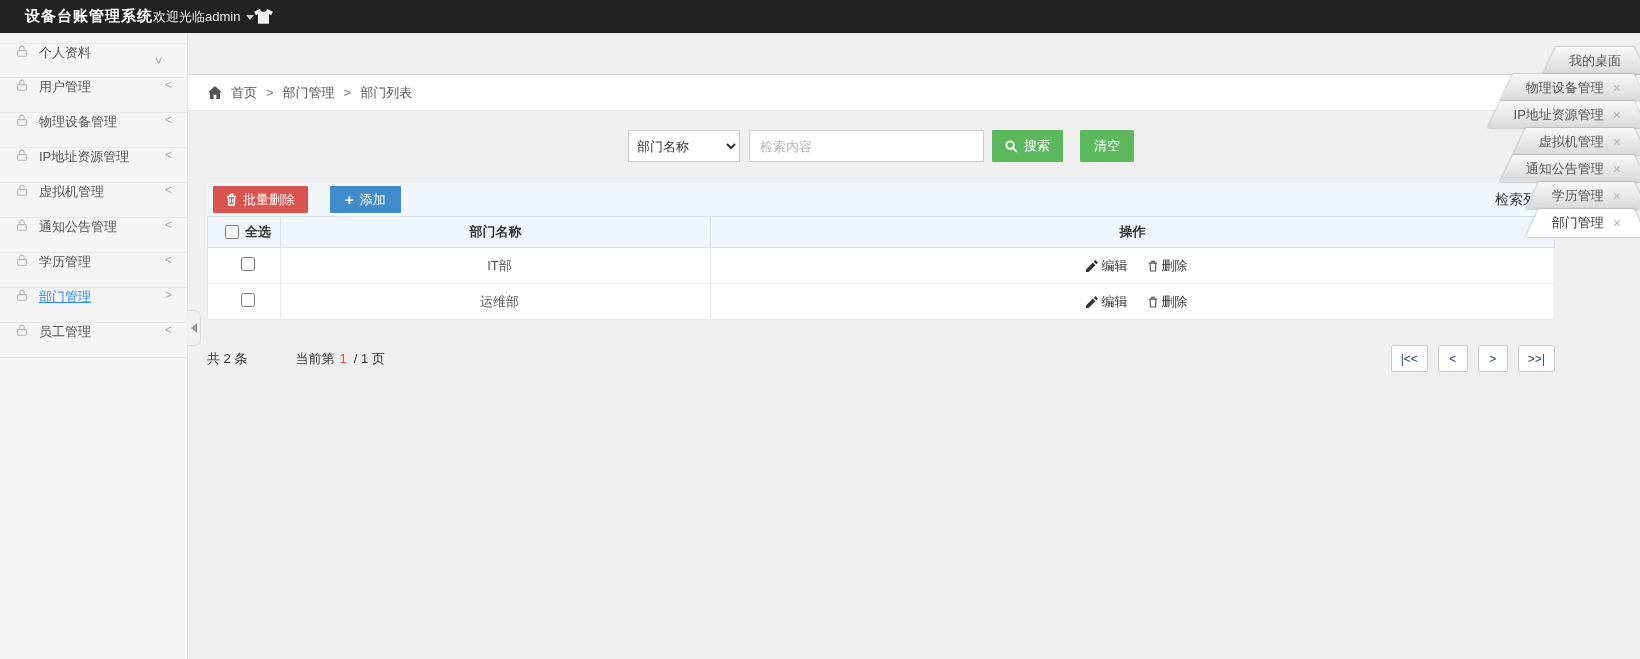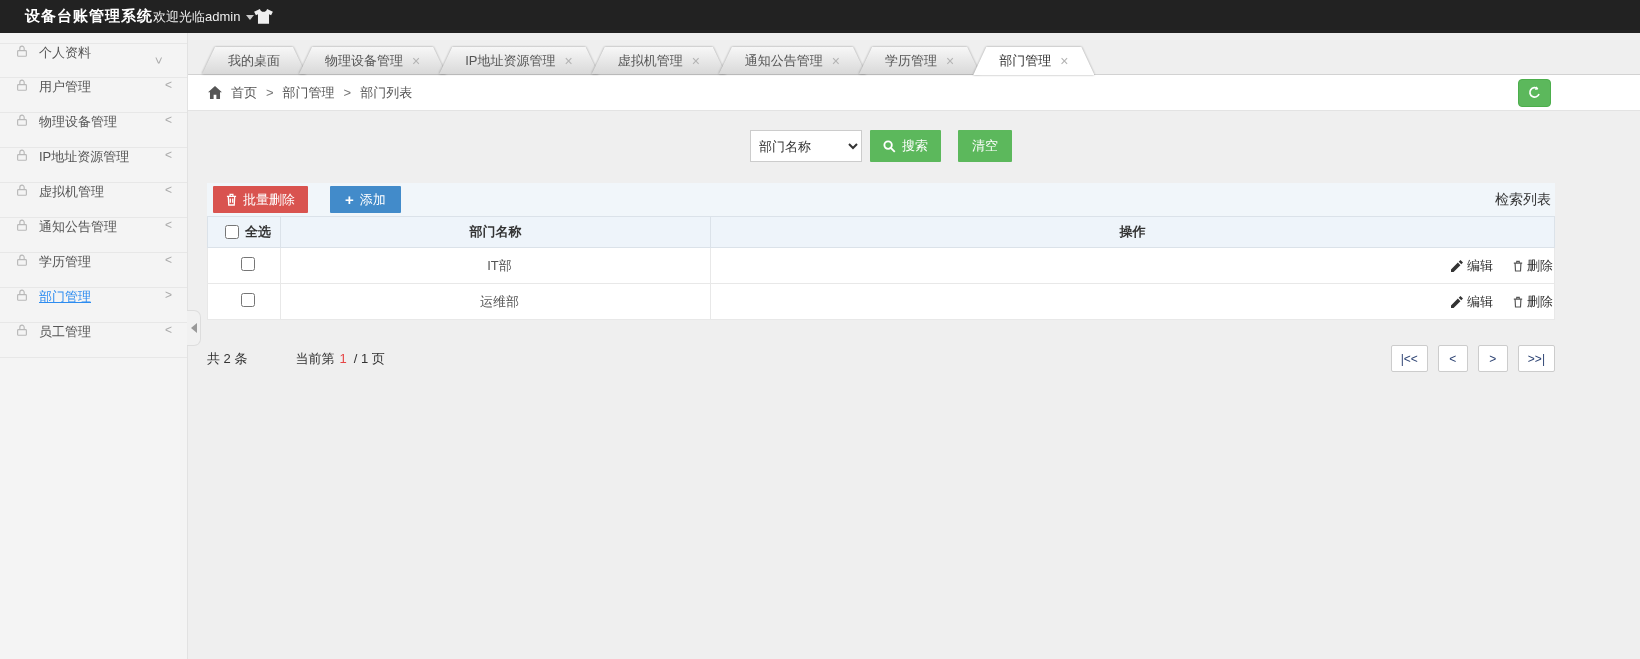--- a/index.html
+++ b/index.html
@@ -45,21 +45,21 @@
     cursor:pointer; z-index:5;
   }
   .tri-left {
     width:0; height:0; border-top:5px solid transparent; border-bottom:5px solid transparent;
     border-right:6px solid #999;
   }
   
   .main { flex:1; display:flex; flex-direction:column; min-width:0; }
   .tabbar {
     height:42px; padding:14px 0 0 14px; border-bottom:1px solid #d2d2d2;
-    display:flex; align-items:flex-end;
+    display:flex; align-items:flex-end;flex-direction:column;
   }
   .tab { filter:drop-shadow(0 0 1px rgba(0,0,0,.35)); margin-right:-7px; cursor:pointer; }
   .tab-inner {
     clip-path:polygon(13px 0, calc(100% - 13px) 0, 100% 100%, 0 100%);
     background:linear-gradient(#f7f7f7,#d9d9d9);
     height:27px; display:flex; align-items:center; gap:9px; padding:0 26px;
     font-size:13px; color:#555; white-space:nowrap;
   }
   .tab.active { z-index:3; position:relative; margin-bottom:-1px; }
   .tab.active .tab-inner { background:#fff; color:#333; height:28px; }
@@ -111,21 +111,21 @@
   }
   table.grid td {
     height:36px; border:1px solid #e8e8e8; text-align:center; font-size:13px; color:#555;
     background:#fff;
     padding-left:9px;
   }
   th.col-check, td.col-check { width:73px; }
   th.col-name { width:430px; }
   .check-head { display:flex; align-items:center; gap:6px; padding-left:16px; }
   input[type="checkbox"] { width:14px; height:14px; margin:0; cursor:pointer; }
-  .ops { display:flex; align-items:center; justify-content:flex-end; gap:20px; }
+  .ops { display:flex; align-items:center; justify-content:center; gap:20px; }
   .op-link { display:flex; align-items:center; gap:4px; color:#333; cursor:pointer; }
   
   .footer-row { margin-top:25px; display:flex; align-items:center; font-size:13px; color:#333; }
   .stat-total { margin-right:48px; }
   .page-cur { color:#e64545; margin:0 5px; }
   .page-suffix { margin-left:2px; }
   .pager { margin-left:auto; display:flex; gap:10px; }
   .page-btn {
     min-width:30px; height:27px; background:#fff; border:1px solid #ccc; border-radius:2px;
     display:flex; align-items:center; justify-content:center;
@@ -297,20 +297,21 @@
           </svg>
       </div>
     </div>
 
     <div class="content">
 
       <div class="search-row">
         <select class="field-select">
           <option>部门名称</option>
         </select>
+        <input class="search-input" type="text" placeholder="检索内容" style="">
         <button class="btn btn-green btn-search">
           <svg width="13" height="13" viewBox="0 0 14 14" fill="none" stroke="#fff" stroke-width="2">
               <circle cx="5.5" cy="5.5" r="4"></circle>
               <path d="m8.7 8.7 4 4"></path>
             </svg>
           <span>搜索</span>
         </button>
         <button class="btn btn-green btn-clear">
           <span>清空</span>
         </button>

